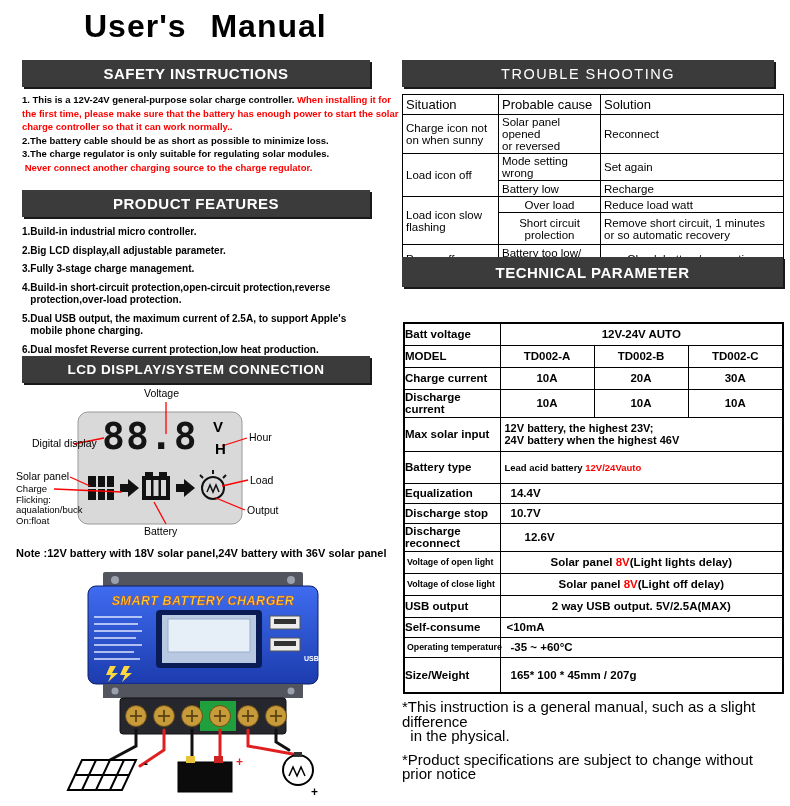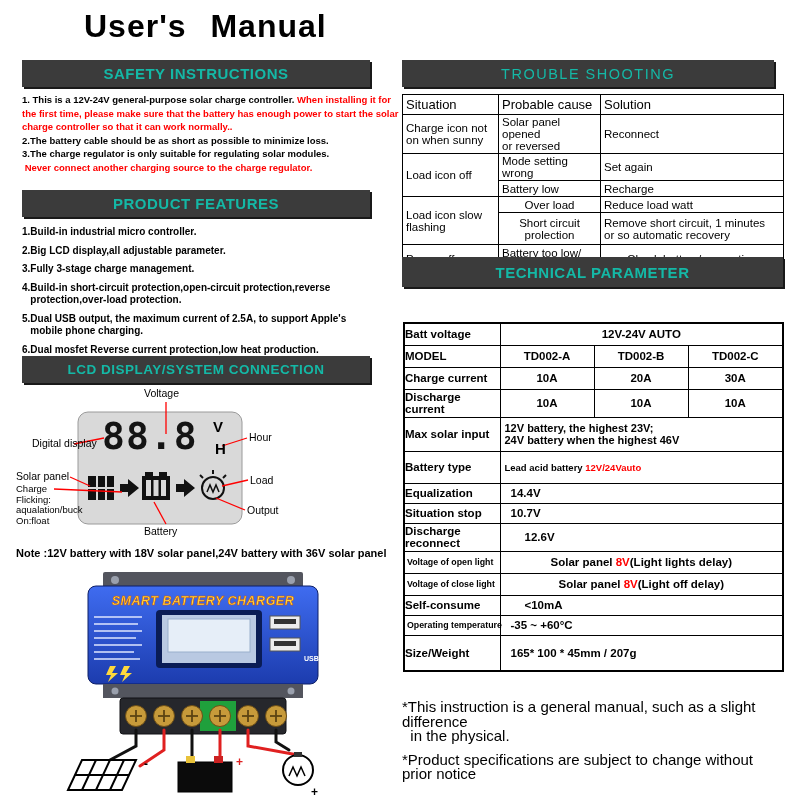--- a/index.html
+++ b/index.html
@@ -1,20 +1,20 @@
 <!DOCTYPE html>
 <html><head>
 <meta charset="utf-8">
 <style>
   html,body{margin:0;padding:0;background:#fff;}
   .page{position:relative;width:790px;height:806px;background:#fff;overflow:hidden;
         font-family:"Liberation Sans",sans-serif;color:#000;}
   .title{position:absolute;left:84px;top:8px;margin:0;font-size:32px;font-weight:bold;
          letter-spacing:1px;word-spacing:14px;}
-  .bar{position:absolute;background:#3b3b3b;color:#14b8a6;display:flex;align-items:center;
+  .bar{position:absolute;background:#3b3b3b;color:#ffffff;display:flex;align-items:center;
        justify-content:center;font-weight:bold;letter-spacing:.5px;box-shadow:2px 2px 0 #191919;text-align:center;}
   .bar-safety{left:22px;top:60px;width:348px;height:27px;font-size:15px;}
   .bar-features{left:22px;top:190px;width:348px;height:27px;font-size:15px;}
   .bar-lcd{left:22px;top:356px;width:348px;height:27px;font-size:13.5px;}
   .bar-trouble{left:402px;top:60px;width:372px;height:27px;font-size:14.5px;font-weight:normal;letter-spacing:1.5px;}
   .bar-technical{left:402px;top:257px;width:381px;height:30px;font-size:15px;}
 
   .safety-text{position:absolute;left:22px;top:93px;width:378px;font-size:9.5px;
                font-weight:bold;line-height:13.5px;}
   .safety-text p{margin:0;white-space:pre-line;}
@@ -334,39 +334,43 @@
     </tr>
     <tr style="height:32px">
       <td class="lbl">Battery type</td>
       <td colspan="3" class="vsm"><span>Lead acid battery </span><span class="red">12V/24Vauto</span></td>
     </tr>
     <tr style="height:20px">
       <td class="lbl">Equalization</td>
       <td colspan="3" style="padding-left:10px">14.4V</td>
     </tr>
     <tr style="height:20px">
-      <td class="lbl">Situation stop</td>
+      <td class="lbl">Discharge stop</td>
       <td colspan="3" style="padding-left:10px">10.7V</td>
     </tr>
     <tr style="height:28px">
       <td class="lbl">Discharge
 reconnect</td>
       <td colspan="3" style="padding-left:24px">12.6V</td>
     </tr>
     <tr style="height:22px">
       <td class="lbl small">Voltage of open light</td>
       <td colspan="3" class="ctr"><span>Solar panel </span><span class="red">8V</span><span>(Light lights delay)</span></td>
     </tr>
     <tr style="height:22px">
       <td class="lbl small">Voltage of close light</td>
       <td colspan="3" class="ctr"><span>Solar panel </span><span class="red">8V</span><span>(Light off delay)</span></td>
     </tr>
+    <tr style="height:22px">
+      <td class="lbl">USB output</td>
+      <td colspan="3" class="ctr">2 way USB output.  5V/2.5A(MAX)</td>
+    </tr>
     <tr style="height:20px">
       <td class="lbl">Self-consume</td>
-      <td colspan="3" style="padding-left:24px">&lt;10mA</td>
+      <td colspan="3" style="padding-left:6px">&lt;10mA</td>
     </tr>
     <tr style="height:20px">
       <td class="lbl small">Operating temperature</td>
       <td colspan="3" style="padding-left:10px">-35 ~ +60°C</td>
     </tr>
     <tr style="height:36px">
       <td class="lbl">Size/Weight</td>
       <td colspan="3" style="padding-left:10px">165* 100 * 45mm  /  207g</td>
     </tr>
   </tbody>

